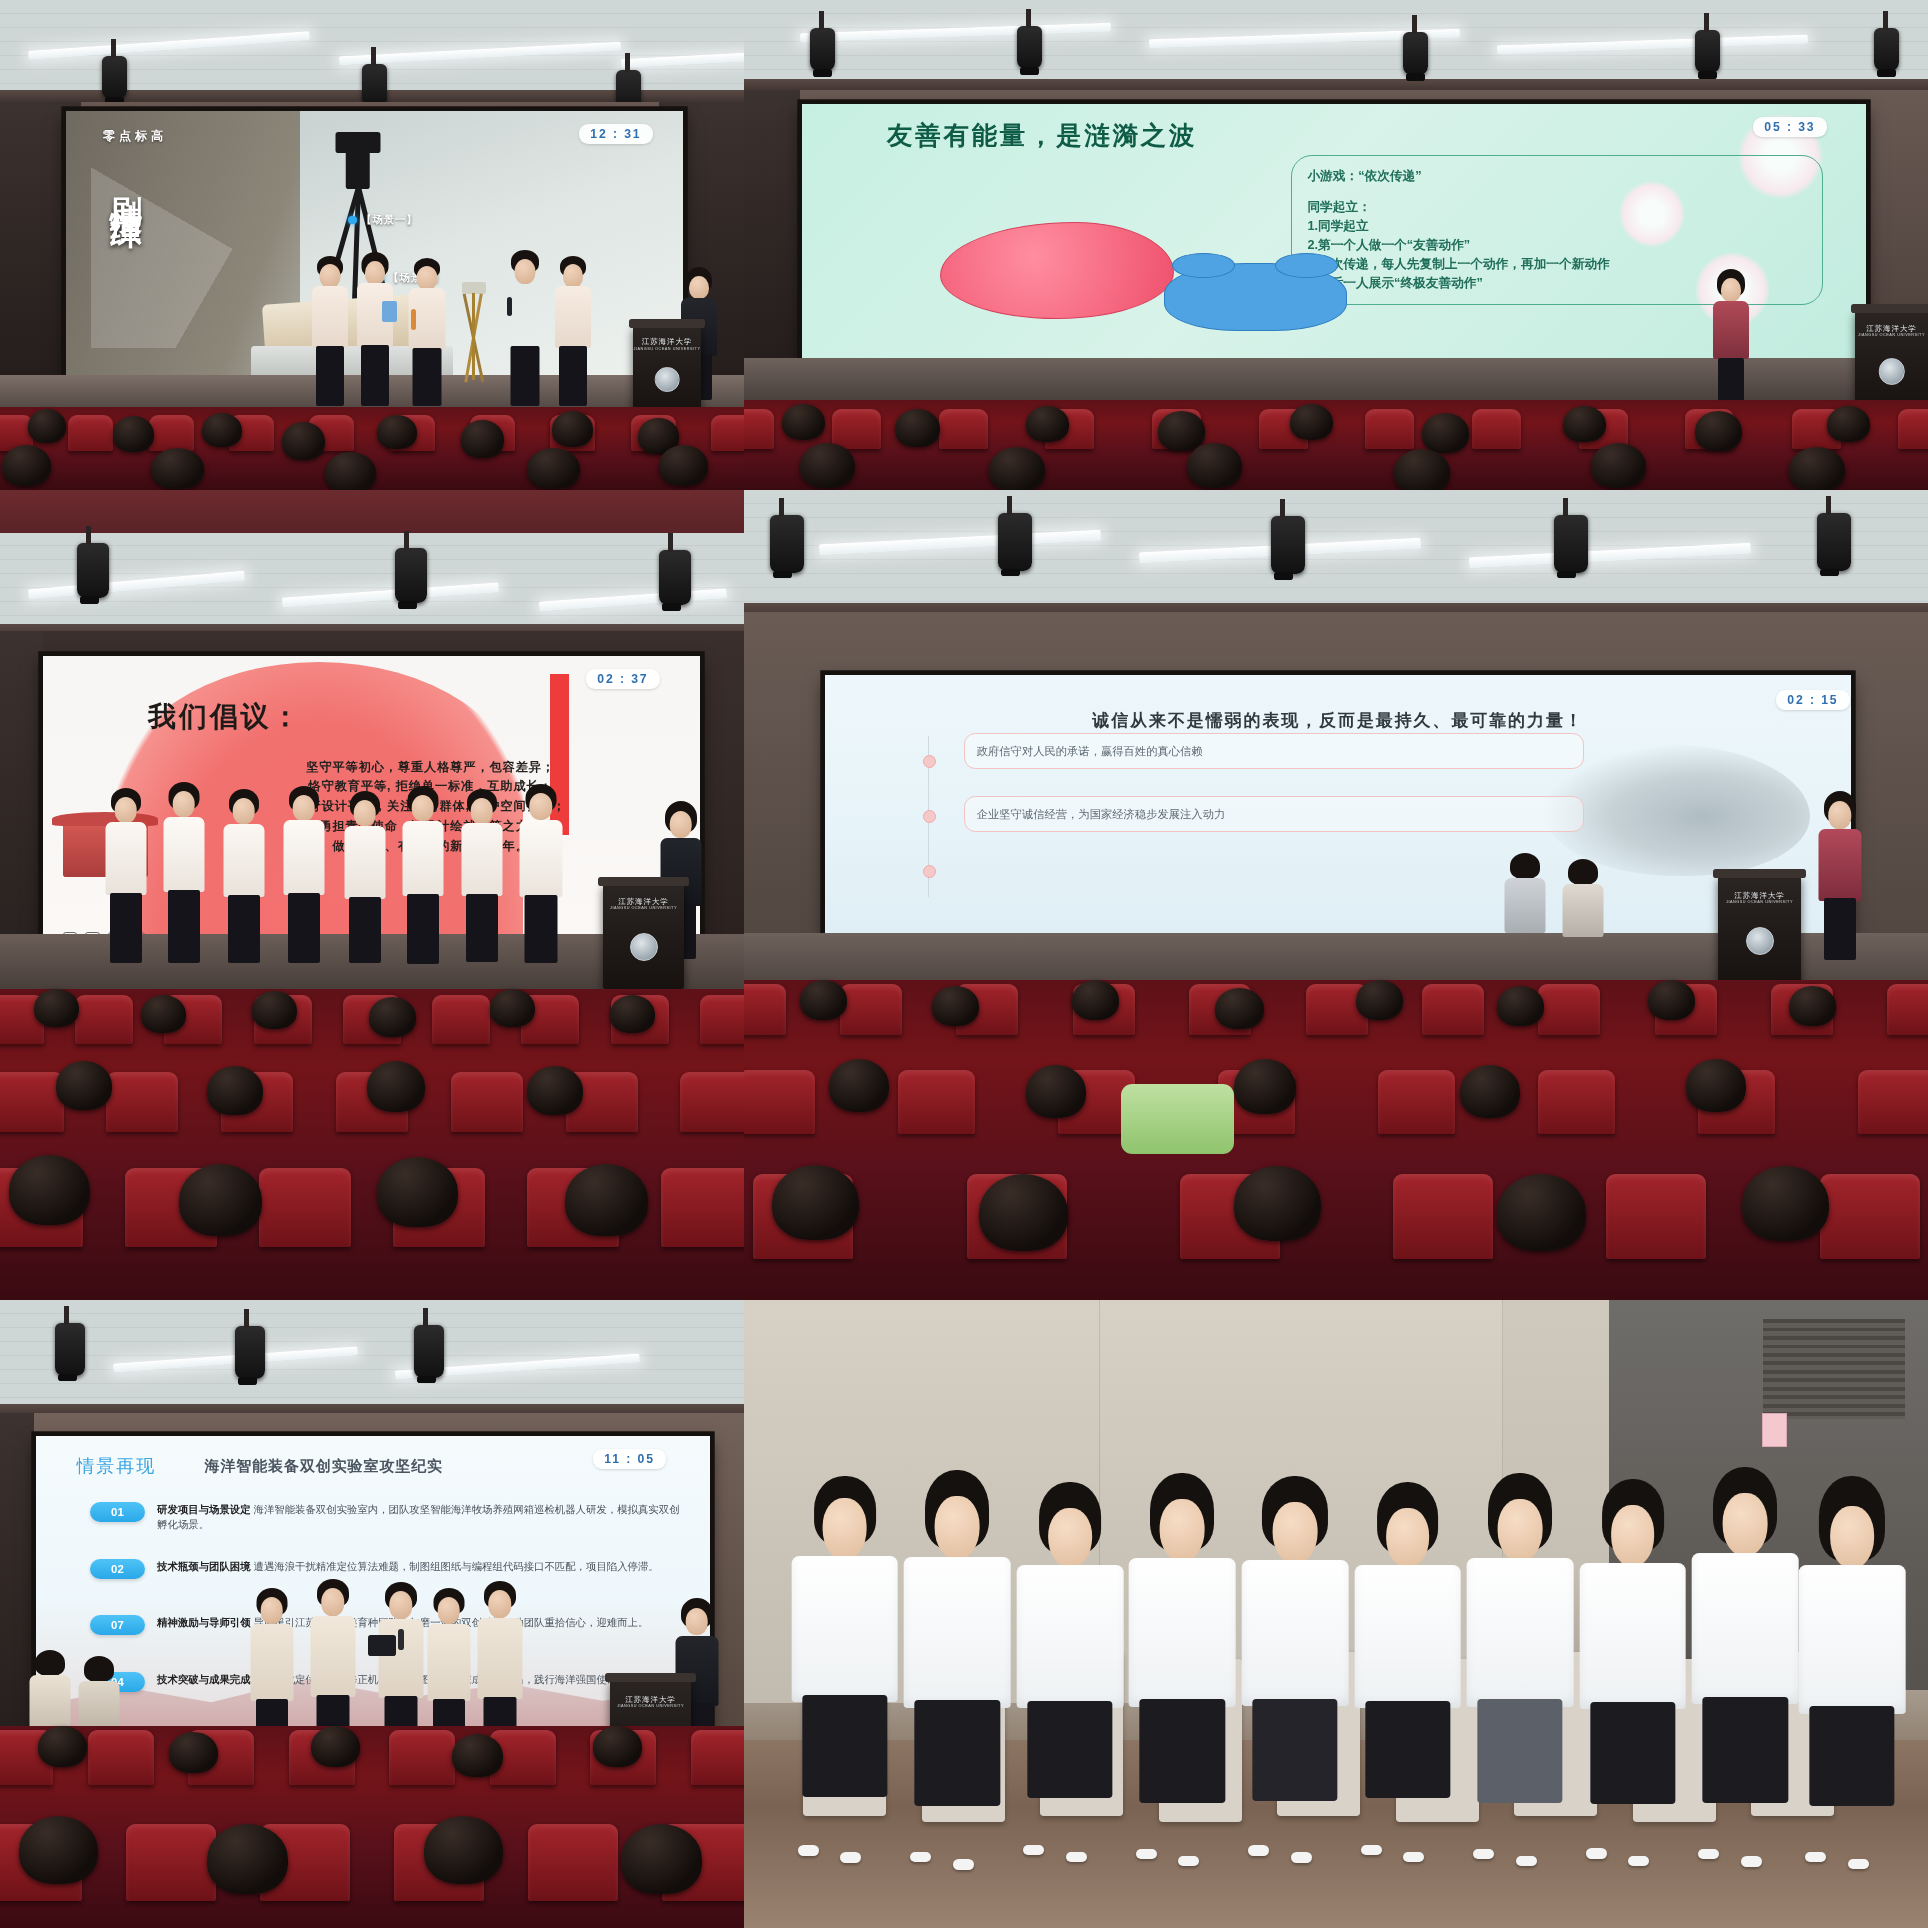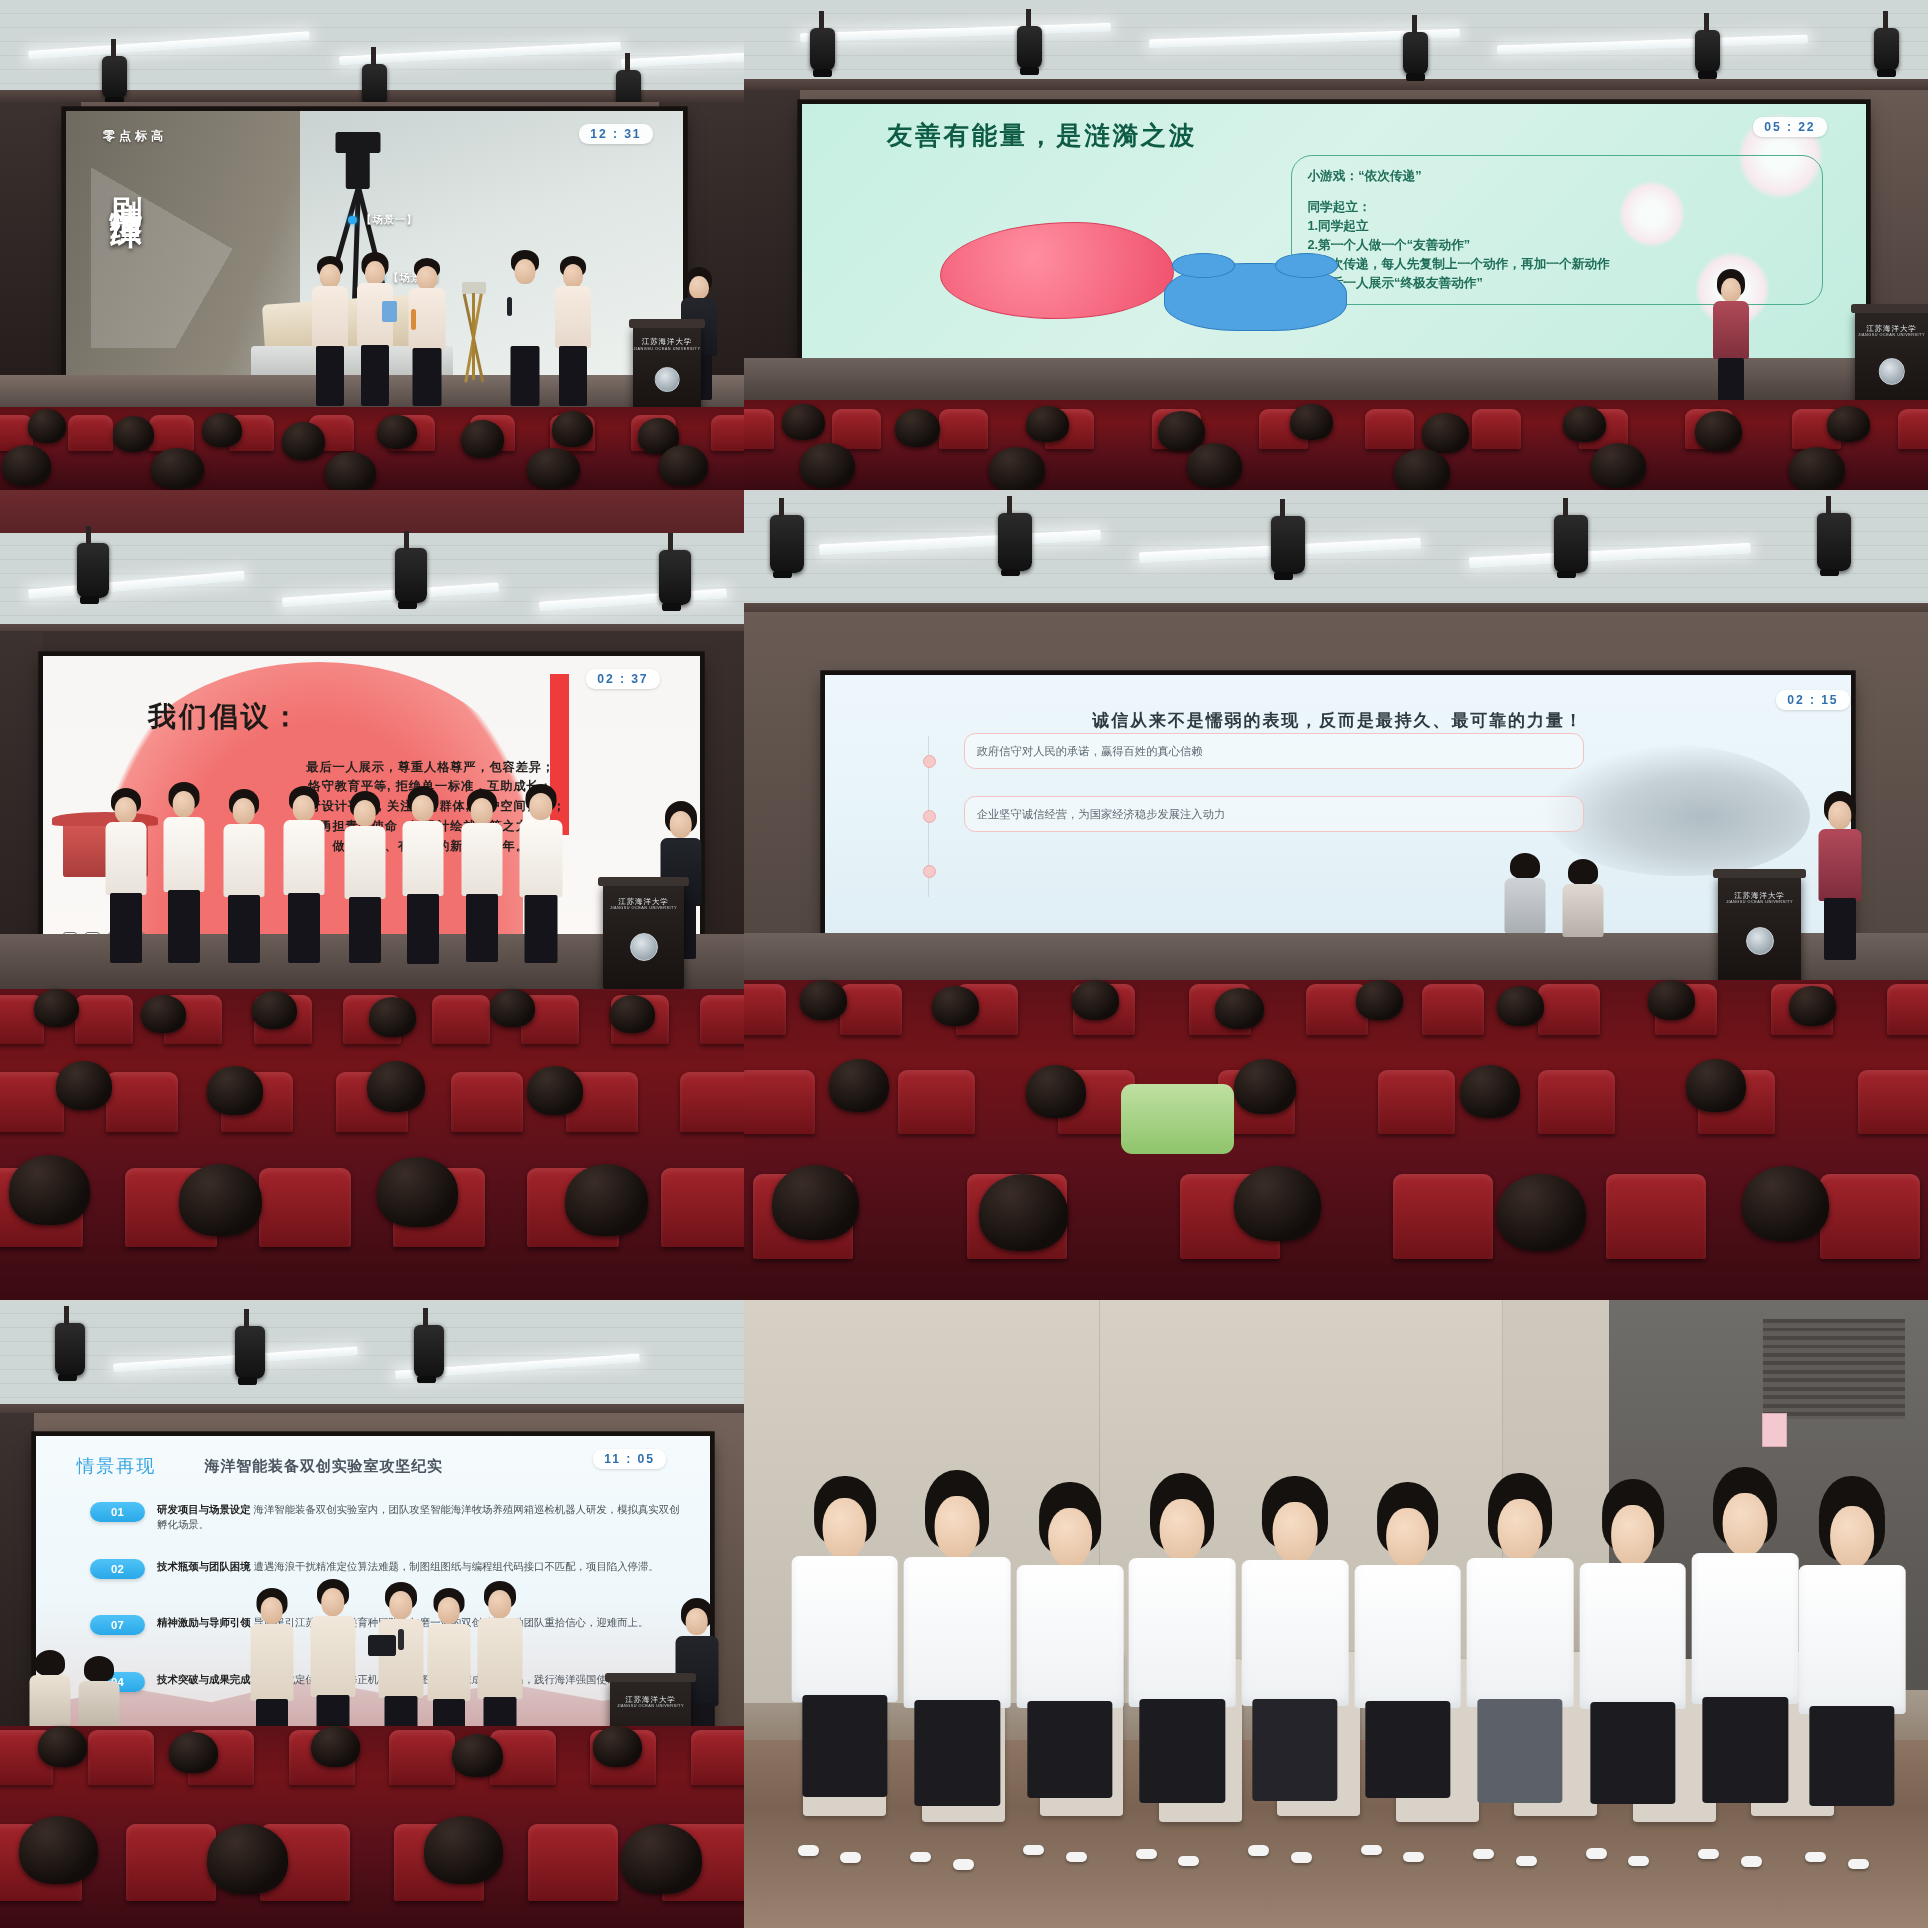--- a/index.html
+++ b/index.html
@@ -326,21 +326,21 @@
         <div>1.同学起立</div>
         <div>2.第一个人做一个“友善动作”</div>
         <div>3.依次传递，每人先复制上一个动作，再加一个新动作</div>
         <div>4.最后一人展示“终极友善动作”</div>
       </div>
       <div class="rose">
           <div class="pet"></div>
         </div>
       <div class="bear"></div>
     </div>
-    <div class="timer" style="left:1009px;top:117px;">05 : 22</div>
+    <div class="timer" style="left:1009px;top:117px;">05 : 33</div>
 
     <div class="stage" style="top:358px;height:49px;background:linear-gradient(180deg,#6e625c,#443b37);"></div>
 
     <div class="person" style="left:968px;top:269px;width:38px;height:134px;">
       <div class="p-hair" style="top:0;width:28px;height:28px;"></div>
       <div class="p-head" style="top:9.4px;width:20px;height:23.5px;"></div>
       <div class="p-body" style="top:32px;width:36px;height:58px;background:linear-gradient(180deg,#b04a58,#7e2f3c);"></div>
       <div class="p-legs" style="top:89px;width:26px;height:45px;"></div>
     </div>
 
@@ -398,21 +398,21 @@
     <div class="spot" style="left:659px;top:60px;width:32px;height:55px;"></div>
     <div class="wall" style="top:141px;height:452px;background:linear-gradient(180deg,#3a2f2c,#241c1a);"></div>
     <div class="wall-dark" style="left:0;top:141px;width:43px;height:452px;"></div>
 
     <div class="screen s3" style="left:43px;top:166px;width:657px;height:299px;">
       <div class="sun"></div>
       <div class="bar"></div>
       <div class="pavilion"></div>
       <div class="ttl">我们倡议：</div>
       <div class="lines">
-        <div>最后一人展示，尊重人格尊严，包容差异；</div>
+        <div>坚守平等初心，尊重人格尊严，包容差异；</div>
         <div>恪守教育平等, 拒绝单一标准，互助成长；</div>
         <div>践行设计平等，关注弱势群体, 守护空间公平；</div>
         <div>勇担青年使命，以设计绘就平等之力，</div>
         <div>做有温度、有担当的新时代青年。</div>
       </div>
       <div class="ctrlbar">
         <span></span>
         <span></span>
         <span></span>
         <span></span>

